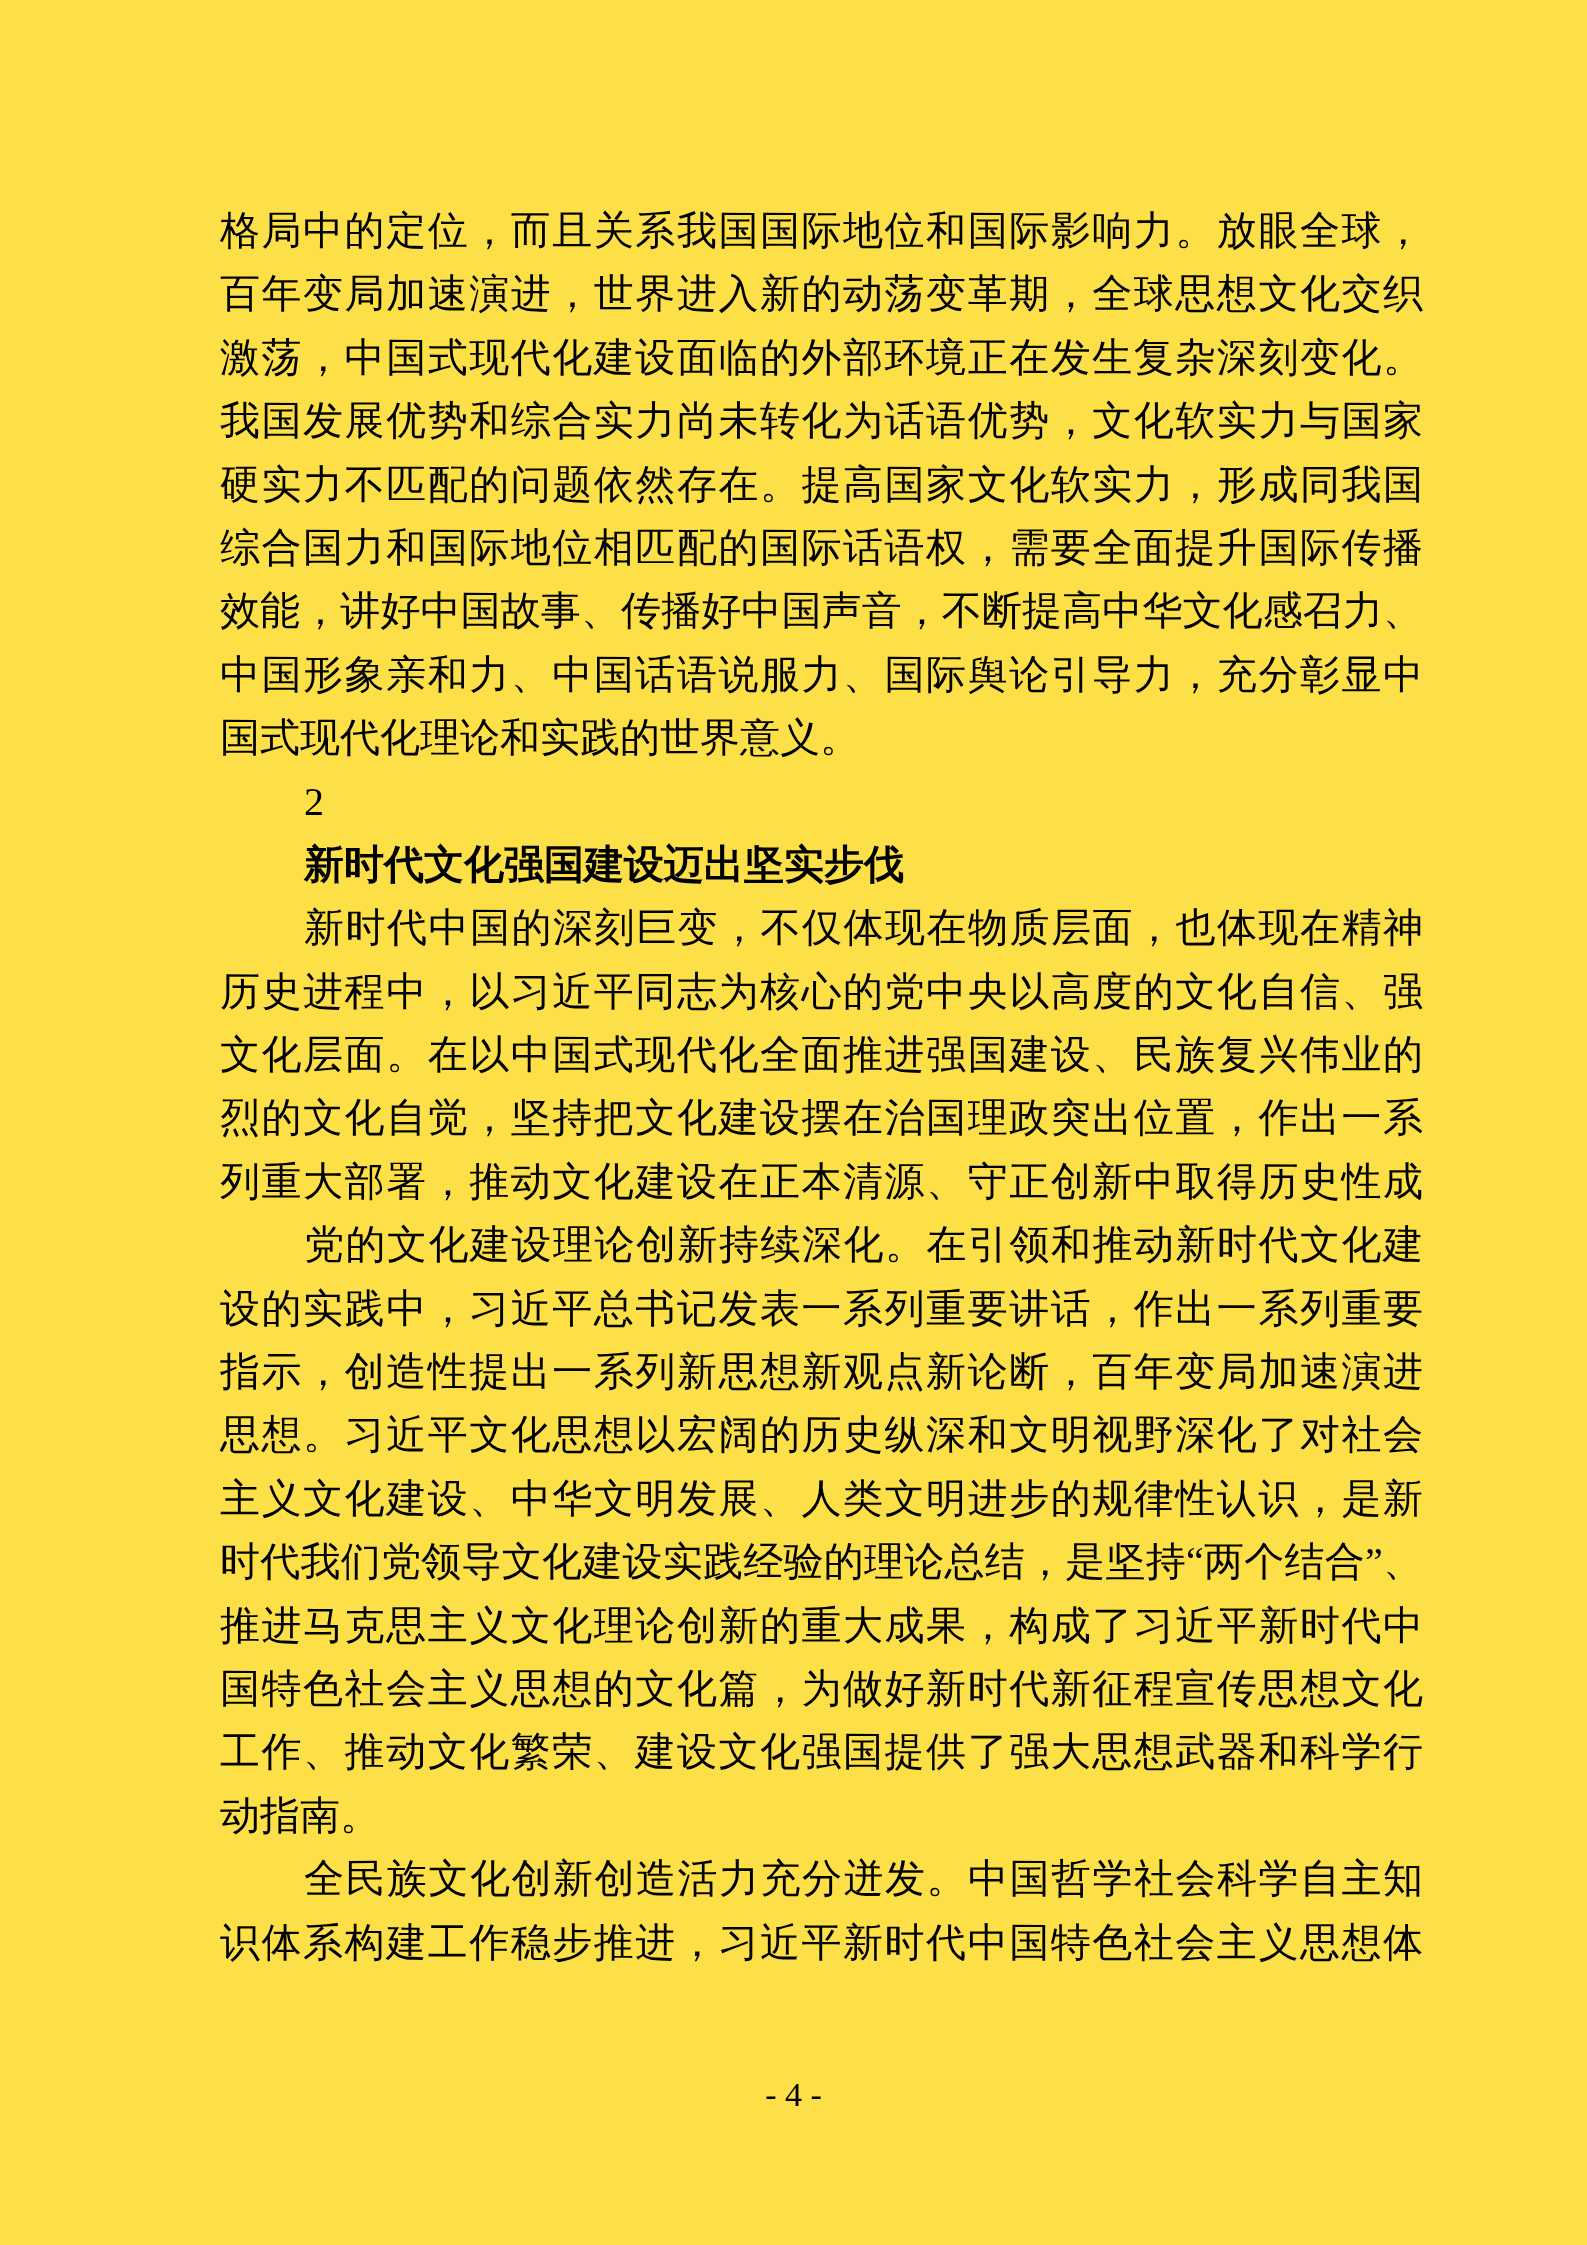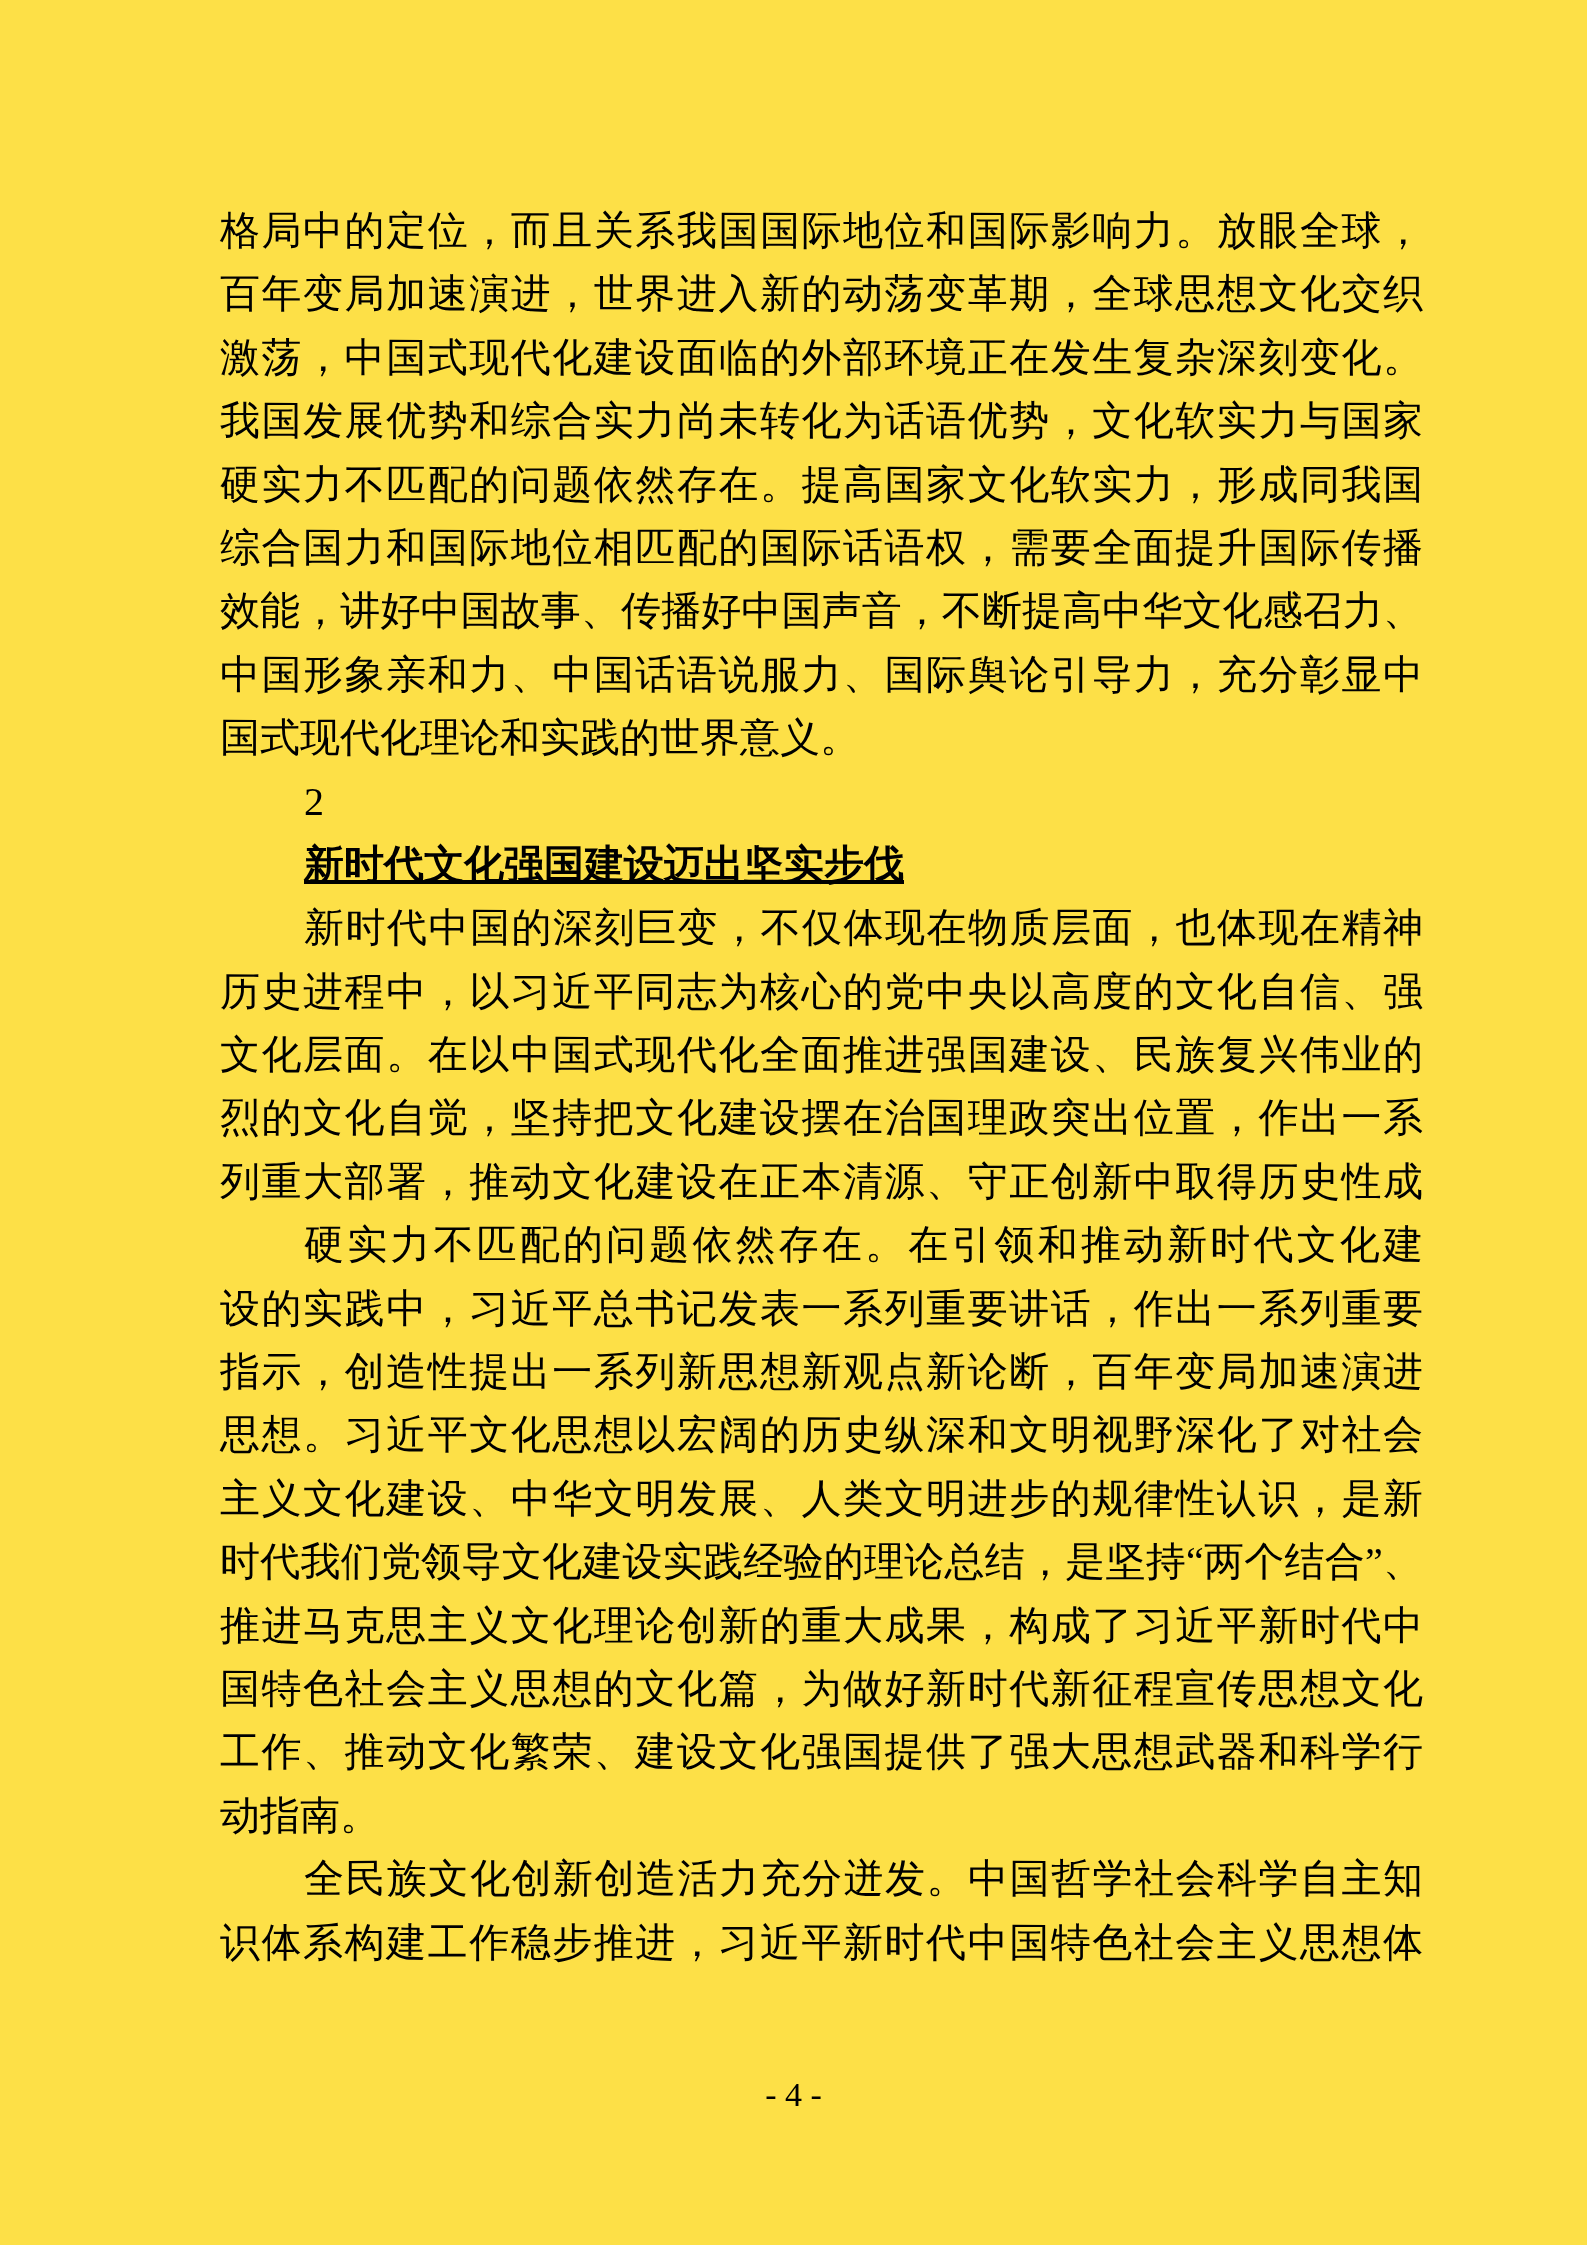--- a/index.html
+++ b/index.html
@@ -34,21 +34,20 @@
   }
   .line.no-stretch {
     text-align: right;
     text-align-last: left;
   }
   .line.indent {
     text-indent: 84px;
   }
   .line.heading {
     font-weight: bold;
-    text-decoration: underline;
   }
   .footer {
     position: absolute;
     left: 0;
     top: 2072px;
     width: 100%;
     text-align: center;
     font-size: 34px;
     line-height: 46px;
     font-family: "Liberation Serif", "DejaVu Serif", serif;
@@ -73,21 +72,21 @@
       <div class="line indent no-stretch">2</div>
       <div class="line indent no-stretch heading">新时代文化强国建设迈出坚实步伐</div>
       <div>
         <div class="line indent">新时代中国的深刻巨变，不仅体现在物质层面，也体现在精神</div>
         <div class="line">历史进程中，以习近平同志为核心的党中央以高度的文化自信、强</div>
         <div class="line">文化层面。在以中国式现代化全面推进强国建设、民族复兴伟业的</div>
         <div class="line">烈的文化自觉，坚持把文化建设摆在治国理政突出位置，作出一系</div>
         <div class="line">列重大部署，推动文化建设在正本清源、守正创新中取得历史性成</div>
       </div>
       <div>
-        <div class="line indent">硬实力不匹配的问题依然存在。在引领和推动新时代文化建</div>
+        <div class="line indent">党的文化建设理论创新持续深化。在引领和推动新时代文化建</div>
         <div class="line">设的实践中，习近平总书记发表一系列重要讲话，作出一系列重要</div>
         <div class="line">指示，创造性提出一系列新思想新观点新论断，百年变局加速演进</div>
         <div class="line">思想。习近平文化思想以宏阔的历史纵深和文明视野深化了对社会</div>
         <div class="line">主义文化建设、中华文明发展、人类文明进步的规律性认识，是新</div>
         <div class="line">时代我们党领导文化建设实践经验的理论总结，是坚持“两个结合”、</div>
         <div class="line">推进马克思主义文化理论创新的重大成果，构成了习近平新时代中</div>
         <div class="line">国特色社会主义思想的文化篇，为做好新时代新征程宣传思想文化</div>
         <div class="line">工作、推动文化繁荣、建设文化强国提供了强大思想武器和科学行</div>
         <div class="line no-stretch">动指南。</div>
       </div>

